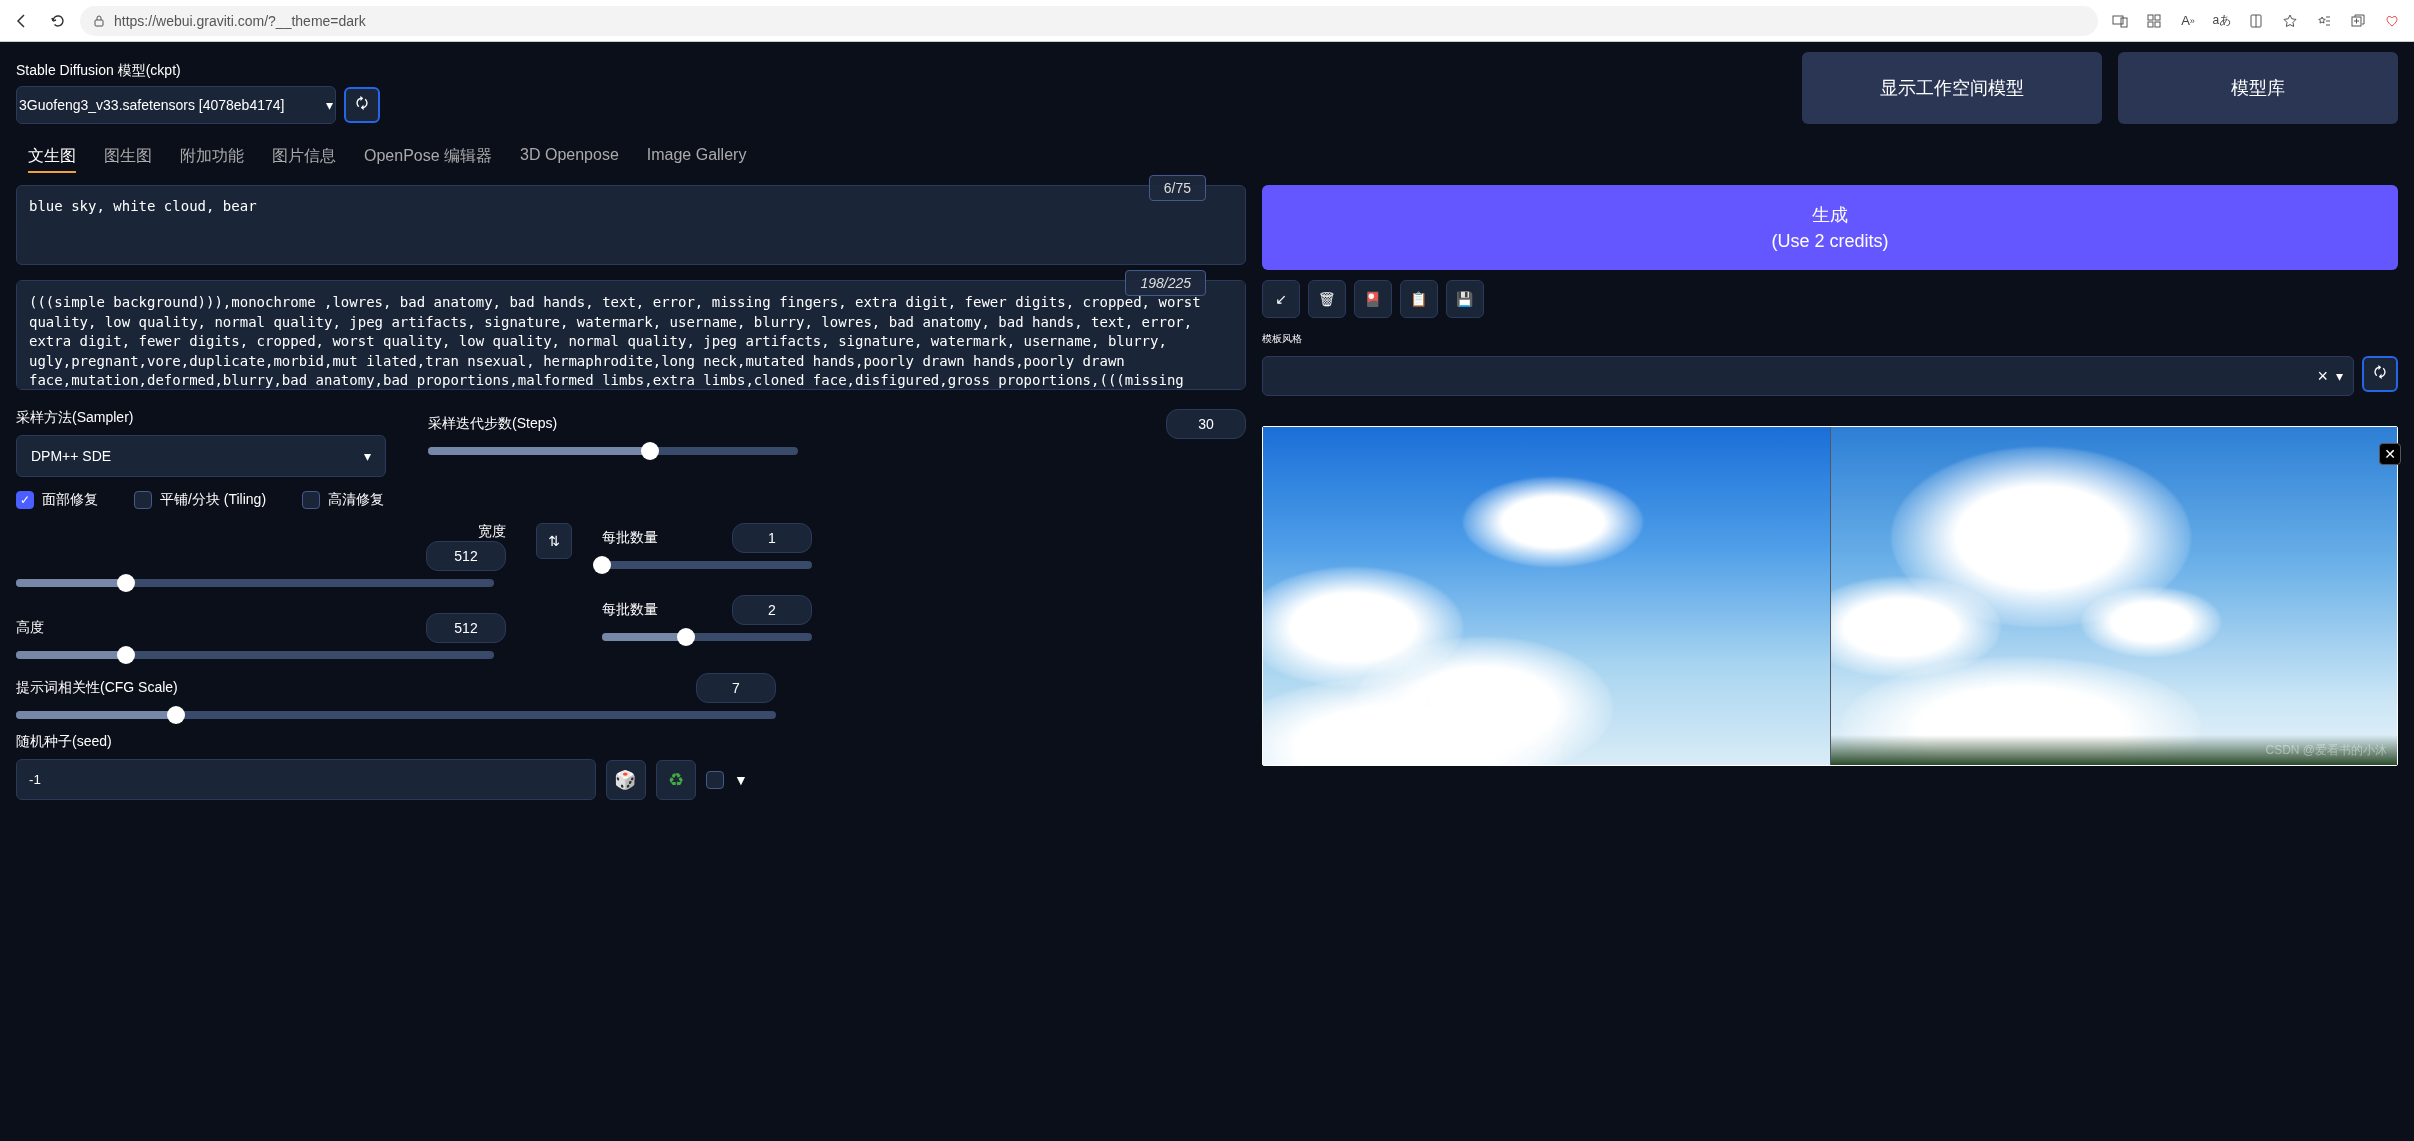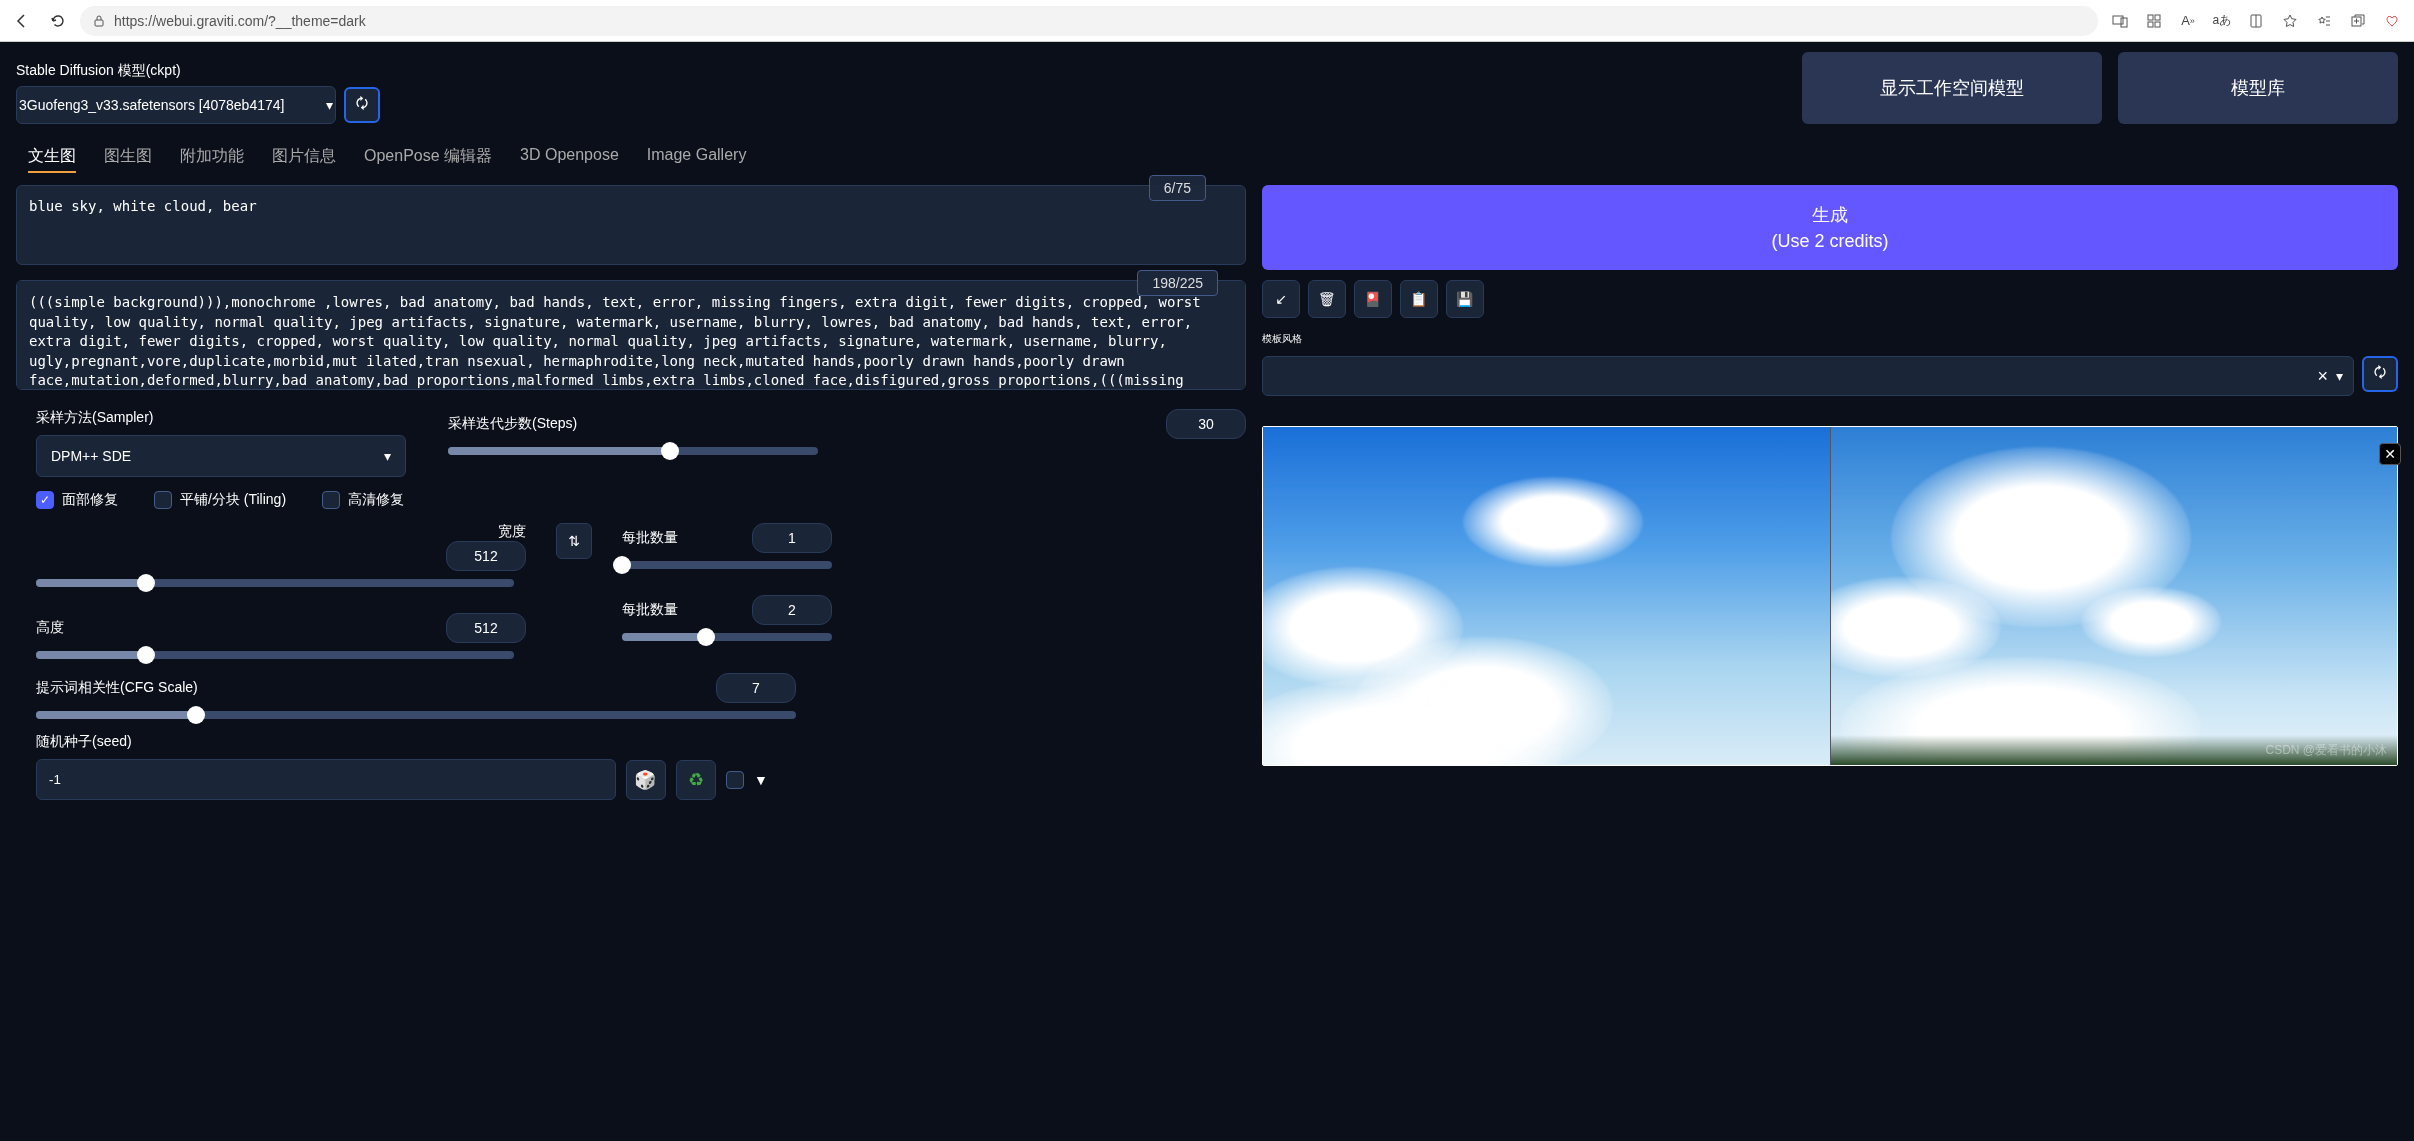--- a/index.html
+++ b/index.html
@@ -28,21 +28,21 @@
 .main-cols { display: flex; gap: 16px; }
 .left-col { flex: 0 0 1230px; display: flex; flex-direction: column; gap: 12px; }
 .right-col { flex: 1; display: flex; flex-direction: column; gap: 10px; }
 
 .prompt-wrap { position: relative; }
 .prompt-box { width: 100%; background: #1a2538; border: 1px solid #2a3a5a; border-radius: 6px; padding: 12px; color: #fff; font-family: Consolas, monospace; font-size: 14px; resize: none; }
 .prompt-box.p1 { height: 80px; }
 .prompt-box.p2 { height: 110px; line-height: 1.4; }
 .counter { position: absolute; top: -10px; right: 40px; background: rgba(30,40,60,0.95); border: 1px solid #445a8a; border-radius: 4px; padding: 4px 14px; font-size: 14px; color: #ddd; }
 
-.params { display: flex; flex-direction: column; gap: 14px; padding-top: 4px; margin-left: 20px; }
+.params { display: flex; flex-direction: column; gap: 14px; padding-top: 4px; }
 .row { display: flex; gap: 30px; align-items: flex-start; }
 .param-col { display: flex; flex-direction: column; gap: 8px; }
 .plabel { color: #fff; font-size: 14px; }
 .sampler-sel { background: #1a2538; border: 1px solid #2a3a5a; border-radius: 6px; padding: 12px 14px; width: 370px; display:flex; justify-content:space-between; align-items:center; cursor:pointer;}
 .slider { position: relative; height: 8px; background: #3a4a6a; border-radius: 4px; }
 .slider-fill { position: absolute; left:0; top:0; height:100%; background: #7787a8; border-radius:4px; }
 .slider-thumb { position: absolute; top: -5px; width: 18px; height: 18px; border-radius: 50%; background: #fff; margin-left:-9px; }
 .num-box { width: 80px; background: #1a2538; border:1px solid #2a3a5a; border-radius:12px; padding: 6px; text-align:center; color:#fff; }
 .checks { display: flex; gap: 36px; align-items: center; }
 .cb { display: flex; align-items: center; gap: 8px; cursor: pointer; }
@@ -177,21 +177,21 @@
 
   <div class="main-cols">
     <div class="left-col">
 
       <div class="prompt-wrap">
         <div class="counter">6/75</div>
         <textarea class="prompt-box p1" style="">blue sky, white cloud, bear</textarea>
       </div>
 
       <div class="prompt-wrap">
-        <div class="counter" style="right:28px;">198/225</div>
+        <div class="counter" style="right:40px;font-style:italic;">198/225</div>
         <textarea class="prompt-box p2" style="">(((simple background))),monochrome ,lowres, bad anatomy, bad hands, text, error, missing fingers, extra digit, fewer digits, cropped, worst quality, low quality, normal quality, jpeg artifacts, signature, watermark, username, blurry, lowres, bad anatomy, bad hands, text, error, extra digit, fewer digits, cropped, worst quality, low quality, normal quality, jpeg artifacts, signature, watermark, username, blurry, ugly,pregnant,vore,duplicate,morbid,mut ilated,tran nsexual, hermaphrodite,long neck,mutated hands,poorly drawn hands,poorly drawn face,mutation,deformed,blurry,bad anatomy,bad proportions,malformed limbs,extra limbs,cloned face,disfigured,gross proportions,(((missing arms))),(((missing legs))), (((extra arms))),(((extra legs))),pubic hair, plump,bad legs,error legs,username,blurry,bad feet</textarea>
       </div>
 
       <div class="params">
         <div class="row">
           <div class="param-col" style="width:382px;">
             <div class="plabel">采样方法(Sampler)</div>
             <div class="sampler-sel">
               <span>DPM++ SDE</span>
               <span>▾</span>

